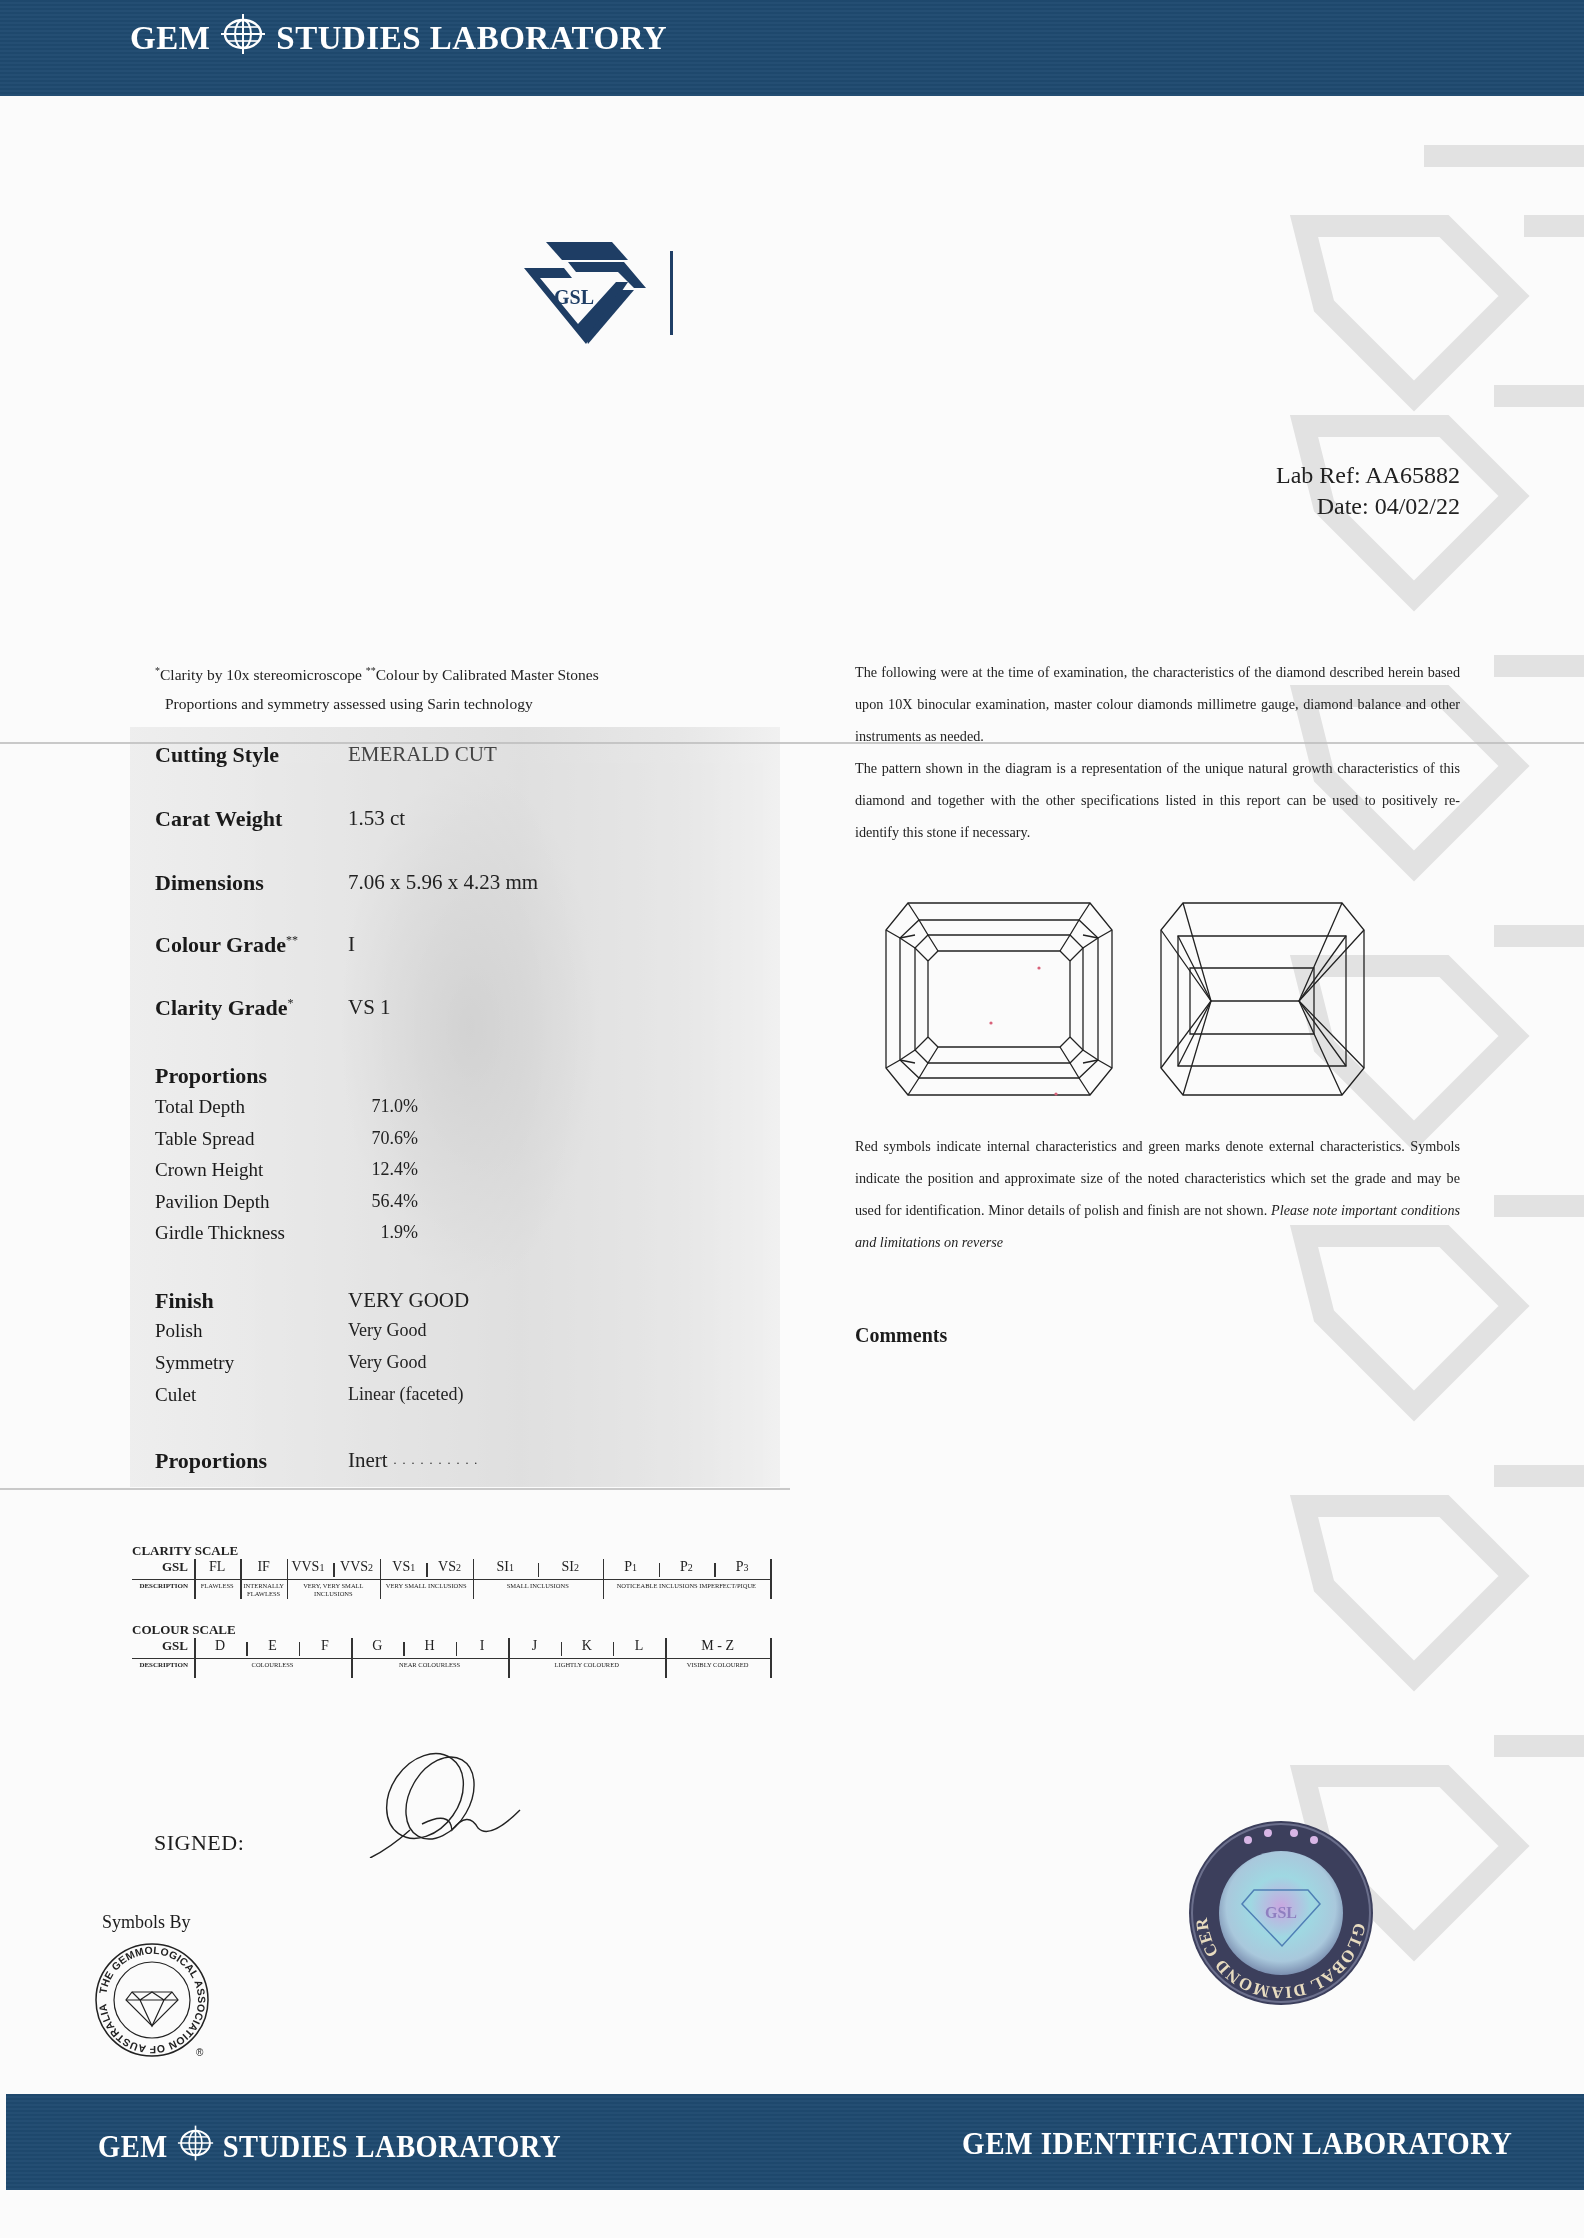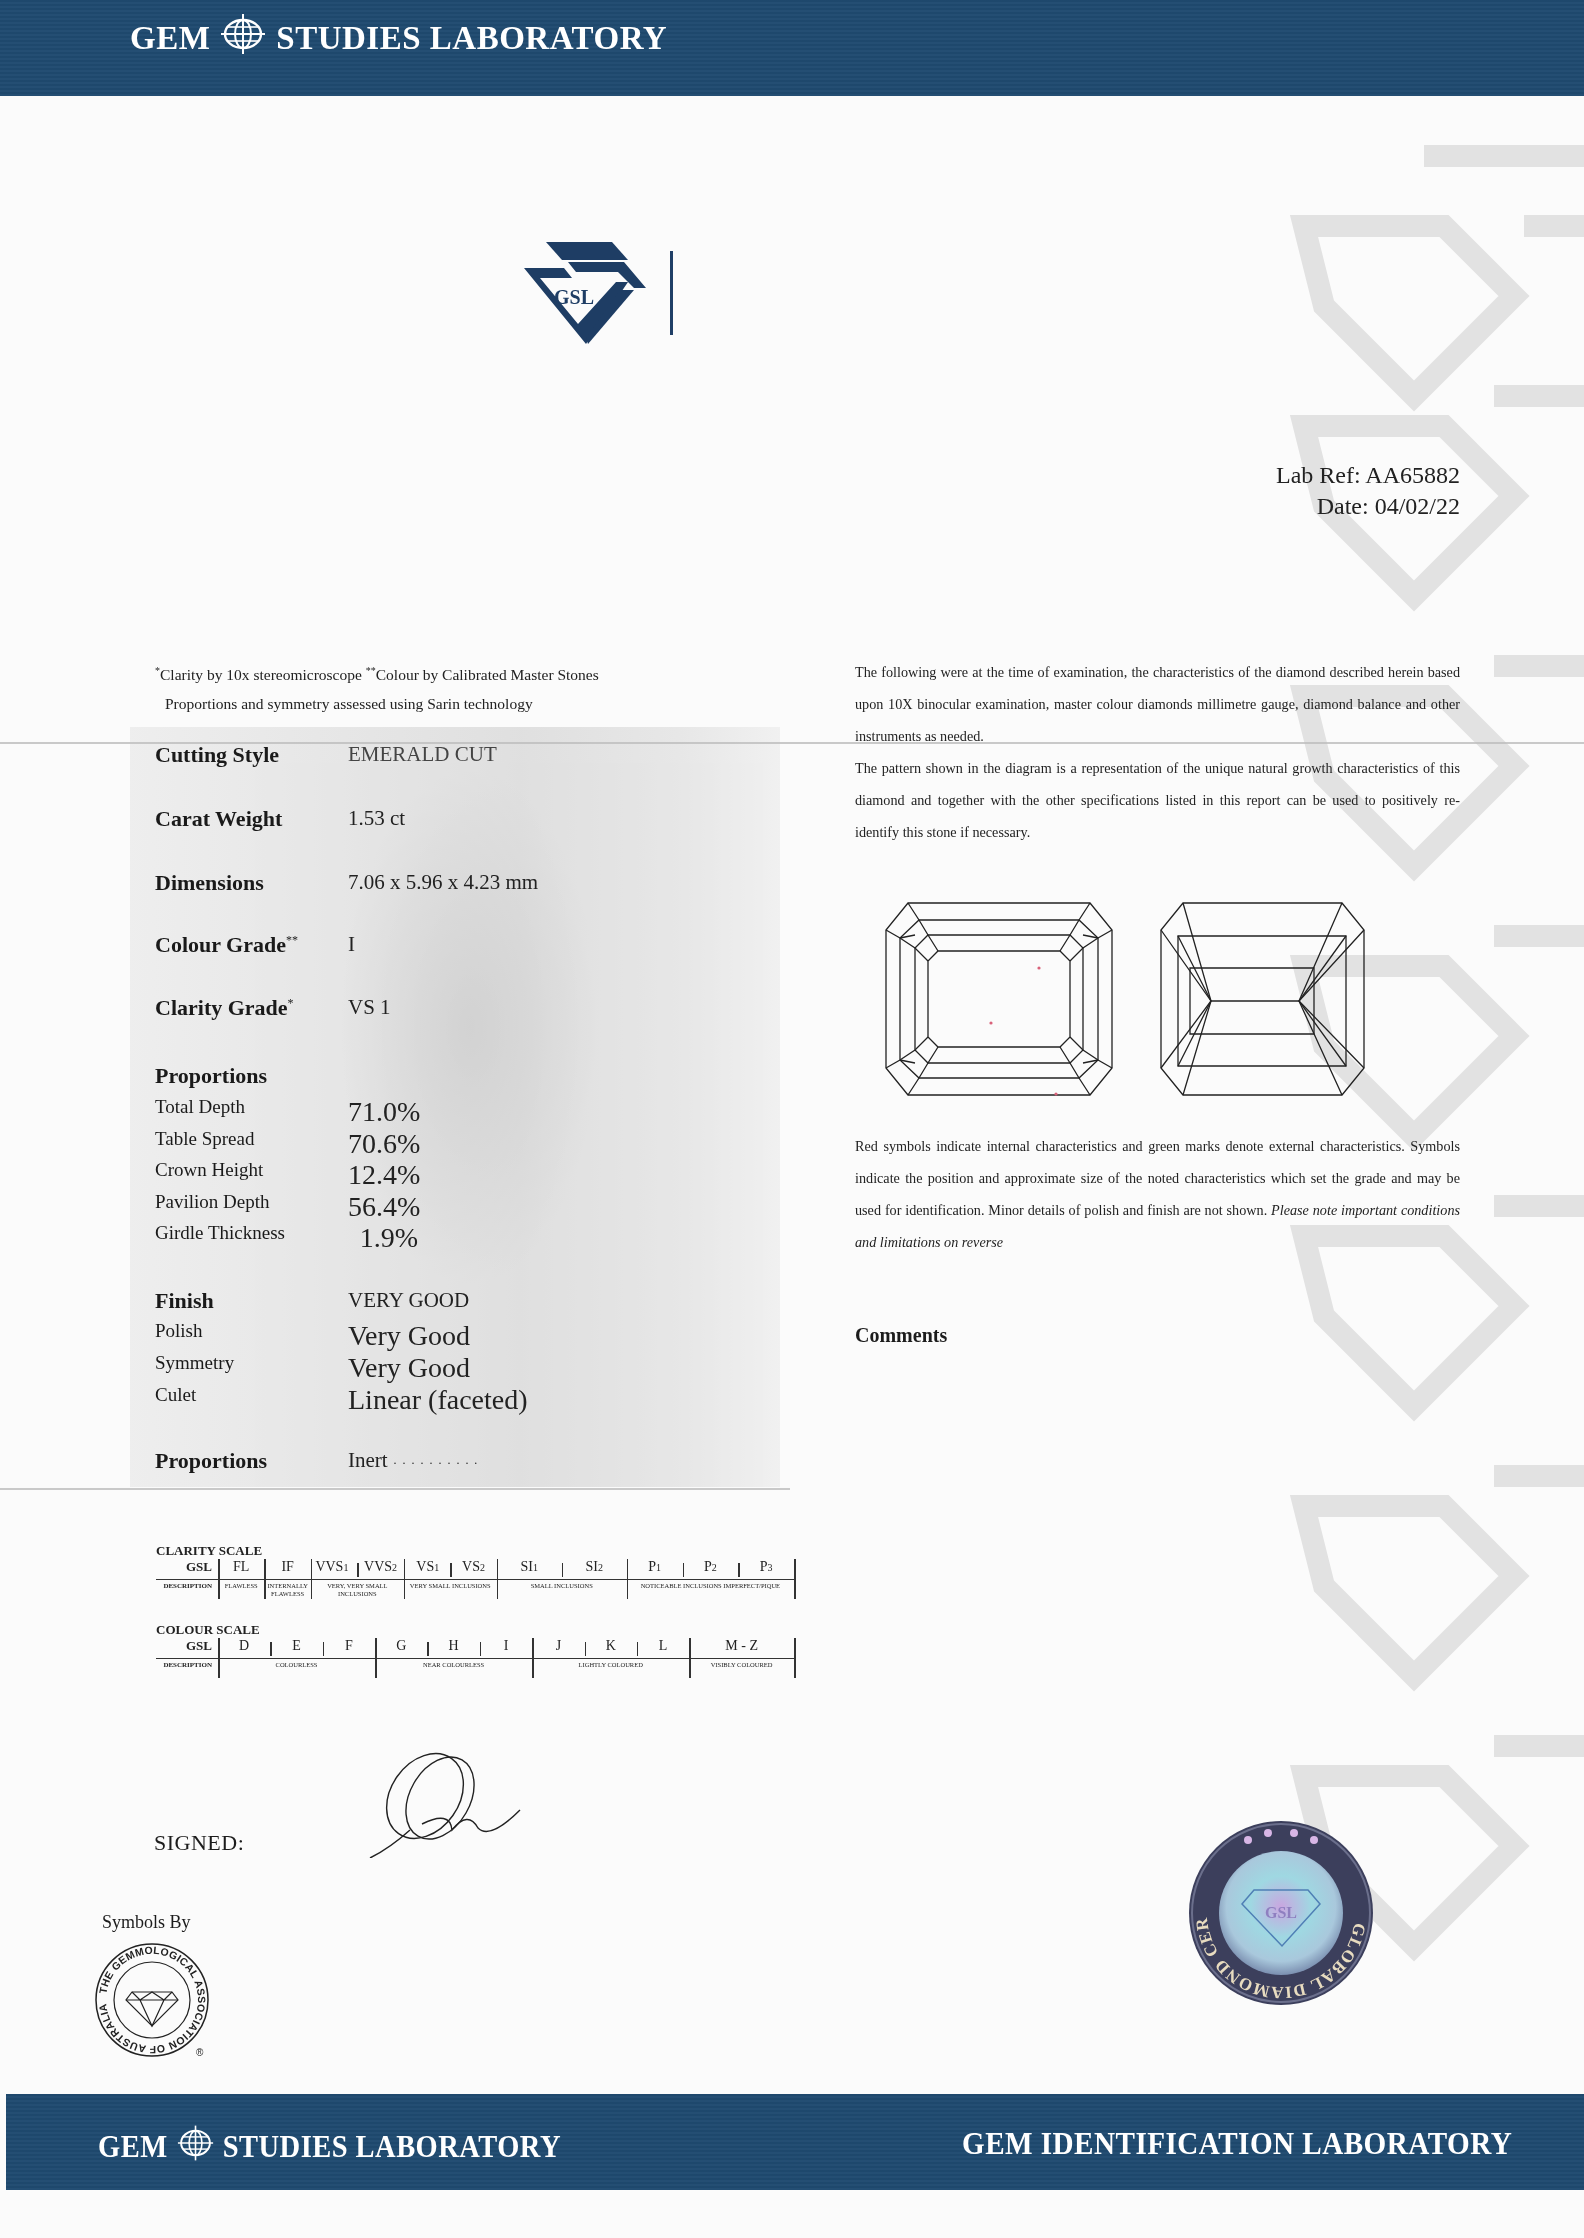--- a/index.html
+++ b/index.html
@@ -48,25 +48,25 @@
   .photo-panel::before {
     content: ""; position: absolute; left: 210px; top: 40px; width: 260px; height: 520px;
     background: radial-gradient(ellipse at center, rgba(160,160,160,0.6), rgba(200,200,200,0) 70%);
   }
   .fold-line { position: absolute; left: 0; height: 2px; background: #bdbdbd; opacity: 0.8; }
   .spec { position: absolute; left: 155px; width: 600px; }
   .spec .lbl { position: absolute; left: 0; font-weight: bold; font-size: 22px; color: #1a1a1a; white-space: nowrap; }
   .spec .lbl sup { font-size: 12px; font-weight: normal; }
   .spec .val { position: absolute; left: 193px; font-size: 21px; color: #222; white-space: nowrap; }
   .sub .lbl { font-weight: normal; font-size: 19px; }
-  .sub .val { font-size: 28px; }
+  .sub .val { font-size: 18px; }
   .pct { display: inline-block; width: 70px; text-align: right; }
 
   
-  .scale { position: absolute; left: 156px; width: 640px; }
+  .scale { position: absolute; left: 132px; width: 640px; }
   .scale-title { font-weight: bold; font-size: 13px; color: #222; }
   .scale-row { position: relative; height: 20px; }
   .scale-row.grades { border-bottom: 1.5px solid #333; }
   .scale-cell { position: absolute; top: 0; height: 100%; text-align: center; font-size: 14px; color: #222; }
   .scale-row.desc .scale-cell { font-size: 6.5px; line-height: 8px; padding-top: 2px; text-transform: uppercase; }
   .scale-sep { position: absolute; width: 1.5px; background: #333; }
 
   
   .para { position: absolute; left: 855px; width: 605px; font-size: 14.2px; line-height: 32px; text-align: justify; color: #222; }
   .para i { font-style: italic; }

